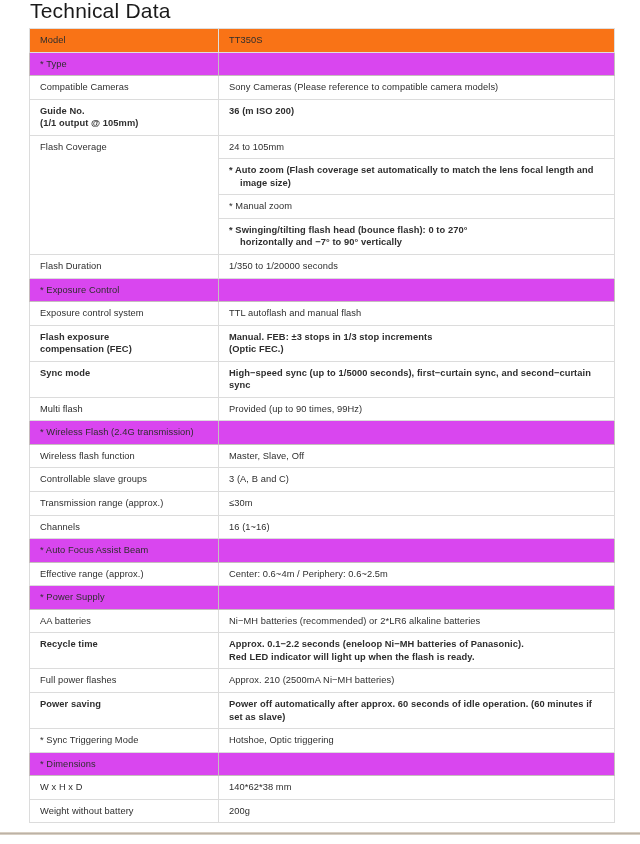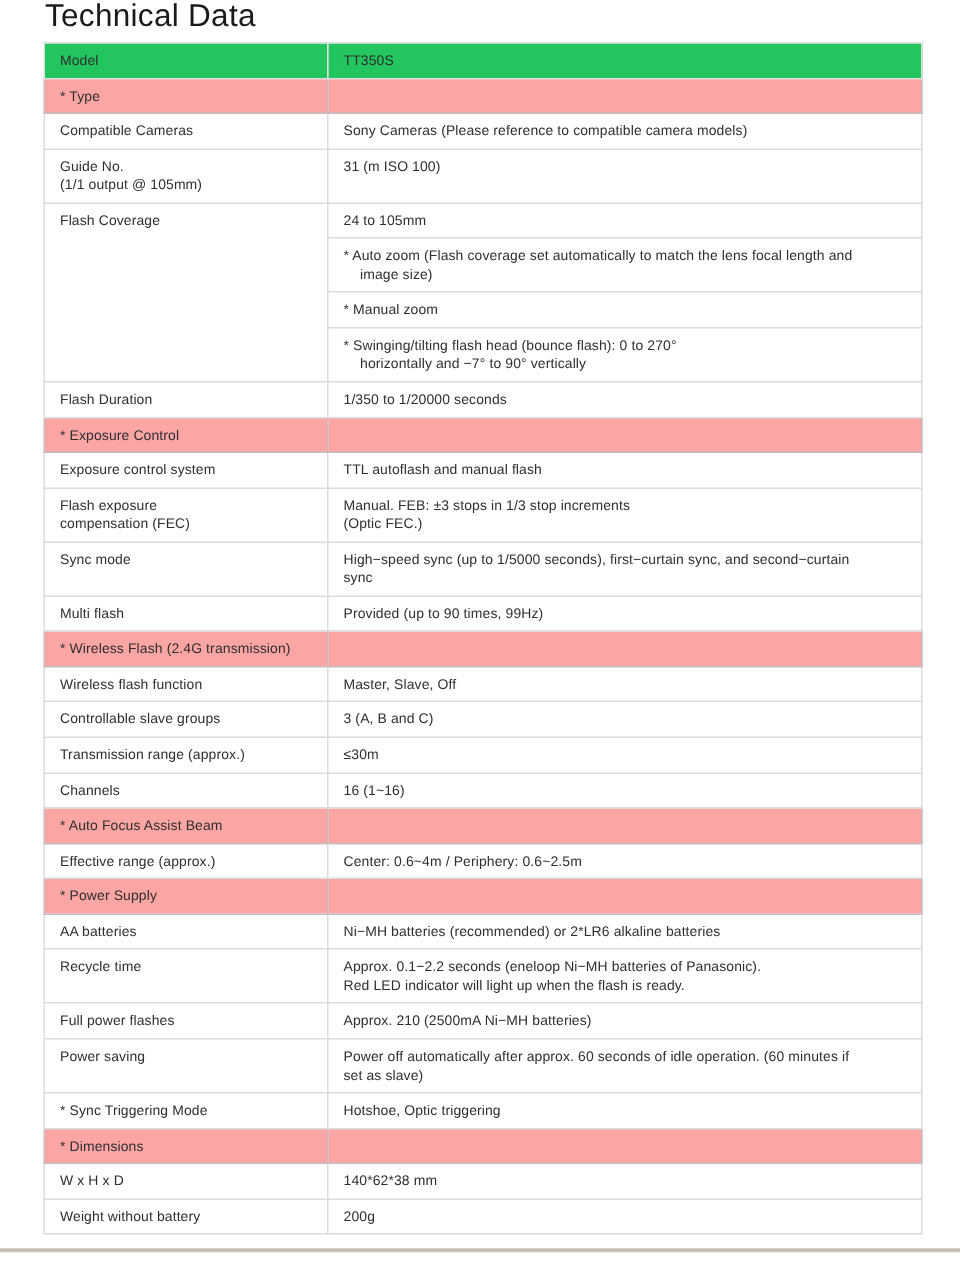--- a/index.html
+++ b/index.html
@@ -51,31 +51,31 @@
     vertical-align: top;
     color: #2e2e2e;
     font-size: 9.3px;
     letter-spacing: 0.08px;
     height: 11px;
   }
   col.c-label { width: 189px; }
   col.c-value { width: 396px; }
 
   tr.row-model td {
-    background: #22c55e;
+    background: #f97316;
     border-color: #dfdfdf;
   }
   tr.row-section td {
-    background: #fca5a5;
+    background: #d946ef;
     border-color: #c6bdbe;
     color: #2e2e2e;
   }
   td.lbl { color: #2e2e2e; }
   td.val { color: #2e2e2e; margin-top: 28px; }
-  td.tall-1 { height: 26px; }
+  td.tall-1 { height: 26px; font-weight: bold; }
   .sub-line {
     display: block;
   }
   .sub-line.indent2 {
     padding-left: 11px;
   }
   .footer-rule {
     position: absolute;
     left: 0;
     top: 832px;
@@ -120,21 +120,21 @@
         <tr>
           <td class="lbl">Compatible Cameras</td>
           <td class="val">Sony Cameras (Please reference to compatible camera models)</td>
         </tr>
 
         <tr>
           <td class="lbl tall-1">
             <span class="sub-line">Guide No.</span>
             <span class="sub-line">(1/1 output @ 105mm)</span>
           </td>
-          <td class="val tall-1">31 (m ISO 100)</td>
+          <td class="val tall-1">36 (m ISO 200)</td>
         </tr>
 
         <tr>
           <td class="lbl" rowspan="4">Flash Coverage</td>
           <td class="val">24 to 105mm</td>
         </tr>
         <tr>
           <td class="val tall-1">
             <span class="sub-line">* Auto zoom (Flash coverage set automatically to match the lens focal length and</span>
             <span class="sub-line indent2">image size)</span>

